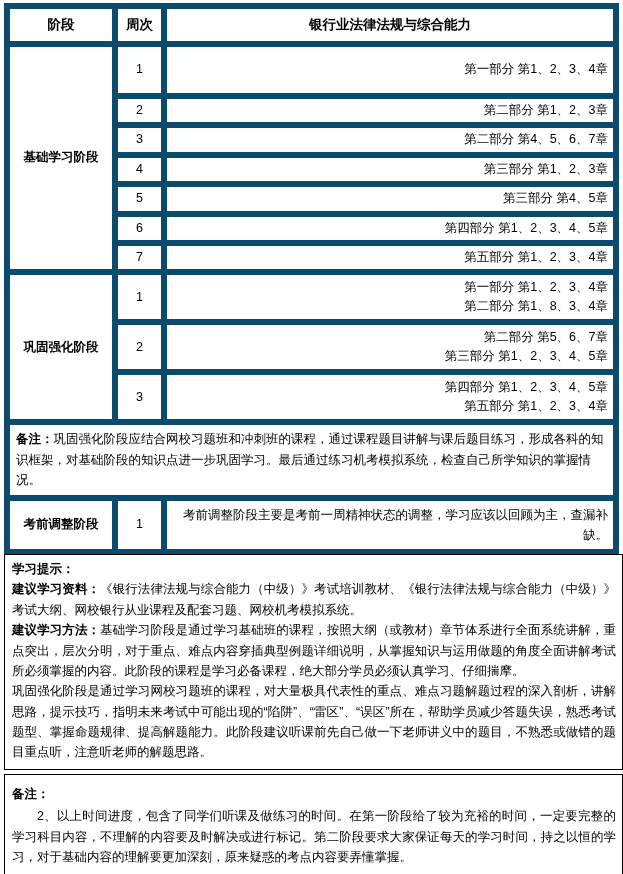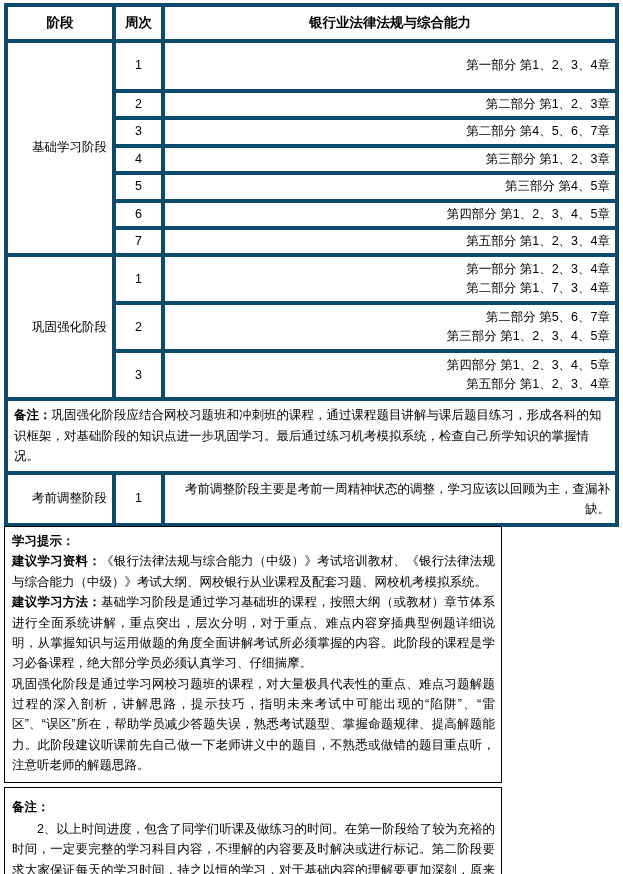--- a/index.html
+++ b/index.html
@@ -17,39 +17,40 @@
     width: 623px;
     box-sizing: border-box;
     padding: 3px 4px 4px 4px;
   }
   table {
     border-collapse: collapse;
     width: 615px;
     table-layout: fixed;
   }
   td, th {
-    border: 4px solid #0c4a6e;
+    border: 6px solid #0c4a6e;
     padding: 2px 5px;
     font-size: 12.5px;
     line-height: 1.55;
     vertical-align: middle;
     word-break: break-all;
   }
   .hdr {
     text-align: center;
     font-weight: bold;
     font-size: 13.5px;
     height: 26px;
     padding: 3px 4px;
   }
   .col-stage { width: 108px; }
   .col-week  { width: 49px; }
   .stage-cell {
-    text-align: right;
+    text-align: center;
     font-size: 12.5px;
+    font-weight: bold;
   }
   .week-cell {
     text-align: center;
     font-size: 12.5px;
   }
   .topic-cell {
     text-align: right;
     padding-left: 8px;
   }
   .topic-cell .line { display: block; }
@@ -64,21 +65,21 @@
   }
   .note-cell b { font-weight: bold; }
   .adjust-cell {
     text-align: right;
     padding-left: 8px;
     line-height: 1.62;
   }
   .row-adjust td { height: 44px; }
   .tips-block, .final-block {
     border: 1px solid #000000;
-    width: 498px;
+    width: 619px;
     box-sizing: border-box;
     padding: 4px 6px 6px 7px;
     font-size: 12.5px;
     line-height: 1.63;
   }
   .tips-block { margin-top: -1px; }
   .final-block { margin-top: 4px; padding-top: 9px; padding-bottom: 10px; }
   .tips-title, .final-title {
     font-weight: bold;
     display: block;
@@ -134,21 +135,21 @@
       <tr class="row-std">
         <td class="week-cell">7</td>
         <td class="topic-cell">第五部分 第1、2、3、4章</td>
       </tr>
 
       <tr class="row-two">
         <td class="stage-cell" rowspan="3">巩固强化阶段</td>
         <td class="week-cell">1</td>
         <td class="topic-cell">
           <span class="line">第一部分 第1、2、3、4章</span>
-          <span class="line">第二部分 第1、7、3、4章</span>
+          <span class="line">第二部分 第1、8、3、4章</span>
         </td>
       </tr>
       <tr class="row-two">
         <td class="week-cell">2</td>
         <td class="topic-cell">
           <span class="line">第二部分 第5、6、7章</span>
           <span class="line">第三部分 第1、2、3、4、5章</span>
         </td>
       </tr>
       <tr class="row-two">

